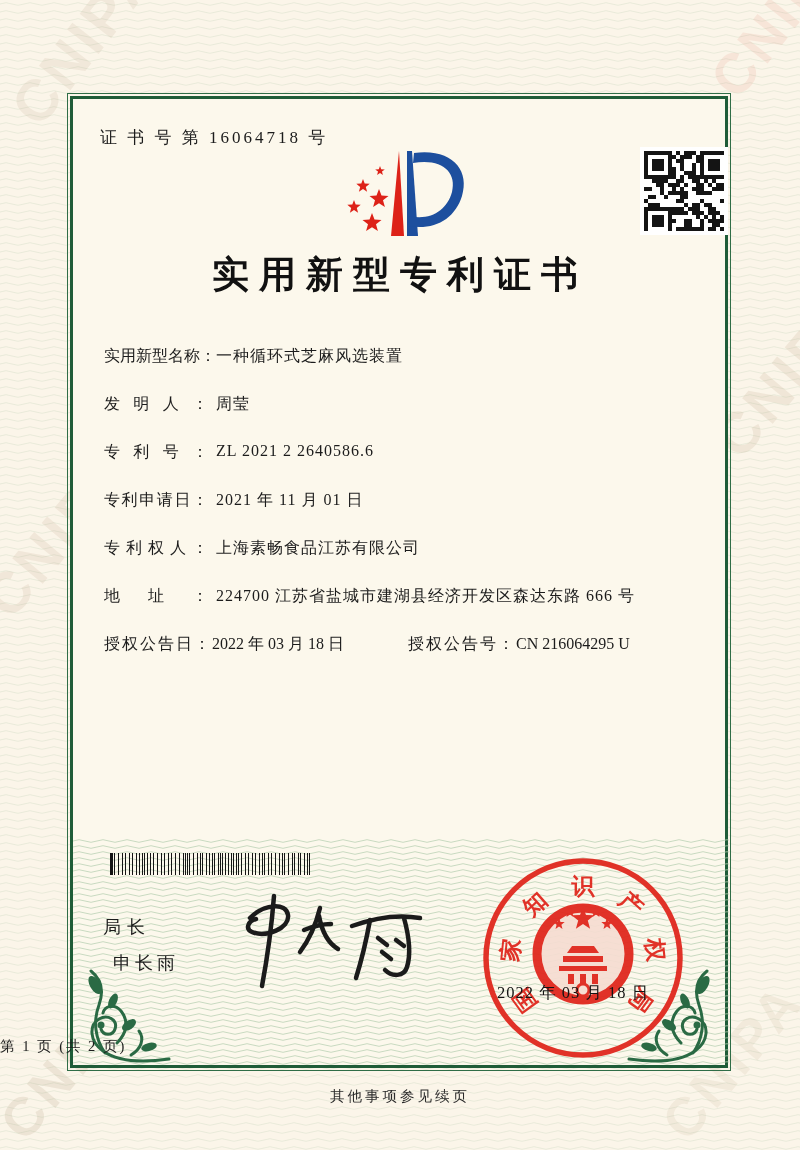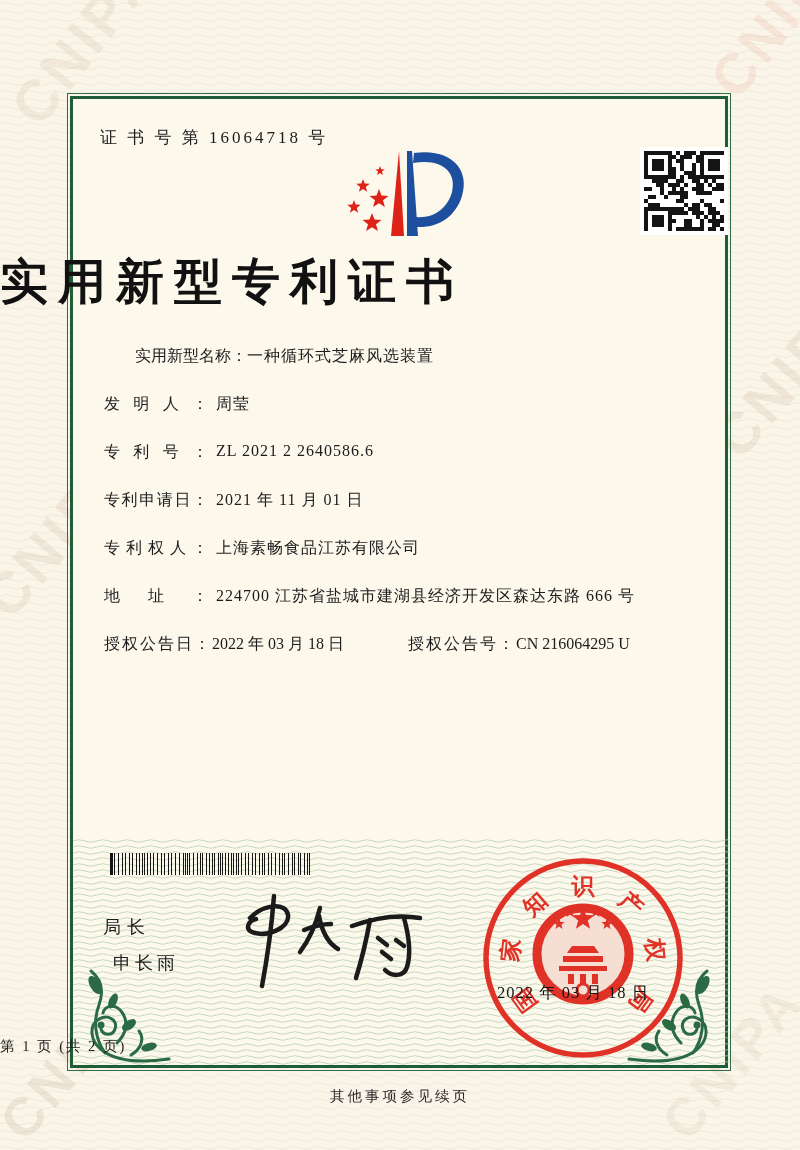--- a/index.html
+++ b/index.html
@@ -24,22 +24,22 @@
   .corner.left{left:-8px;}
   .corner.right{right:-8px;transform:scaleX(-1);}
   
   .wm{
     position:absolute;font-family:"Liberation Sans",sans-serif;font-weight:bold;
     letter-spacing:4px;pointer-events:none;white-space:nowrap;
   }
   
   .cert-no{position:absolute;left:100px;top:126px;font-size:17px;letter-spacing:3px;}
   .title{
-    position:absolute;left:0;top:250px;width:100%;
-    font-size:48px;font-weight:bold;letter-spacing:10px;color:#111;
+    position:absolute;left:0;top:250px;width:100%;text-align:center;
+    font-size:37px;font-weight:bold;letter-spacing:10px;color:#111;
   }
   .qr-box{position:absolute;left:640px;top:147px;width:88px;height:88px;background:#fff;}
   .qr-box svg{position:absolute;left:4px;top:4px;}
   
   .fields{position:absolute;left:104px;top:346px;width:600px;font-size:16px;}
   .frow{position:absolute;left:0;white-space:nowrap;}
   .flabel{
     display:inline-block;width:104px;text-align:justify;text-align-last:justify;
     vertical-align:top;
   }
@@ -470,21 +470,21 @@
       <rect x="64" y="8" width="12" height="12" fill="#141414"></rect>
       <rect x="0" y="56" width="28" height="28" fill="#141414"></rect>
       <rect x="4" y="60" width="20" height="20" fill="#ffffff"></rect>
       <rect x="8" y="64" width="12" height="12" fill="#141414"></rect>
     </svg>
 </div>
 
 <div class="title">实用新型专利证书</div>
 
 <div class="fields">
-  <div class="frow" style="top:0px;margin-left:31px;">
+  <div class="frow" style="top:0px;">
     <span class="flabel">实用新型名称：</span><span class="fvalue">一种循环式芝麻风选装置</span>
   </div>
   <div class="frow" style="top:48px;">
     <span class="flabel">发明人：</span><span class="fvalue">周莹</span>
   </div>
   <div class="frow" style="top:96px;">
     <span class="flabel">专利号：</span><span class="fvalue">ZL 2021 2 2640586.6</span>
   </div>
   <div class="frow" style="top:144px;">
     <span class="flabel">专利申请日：</span><span class="fvalue">2021 年 11 月 01 日</span>

